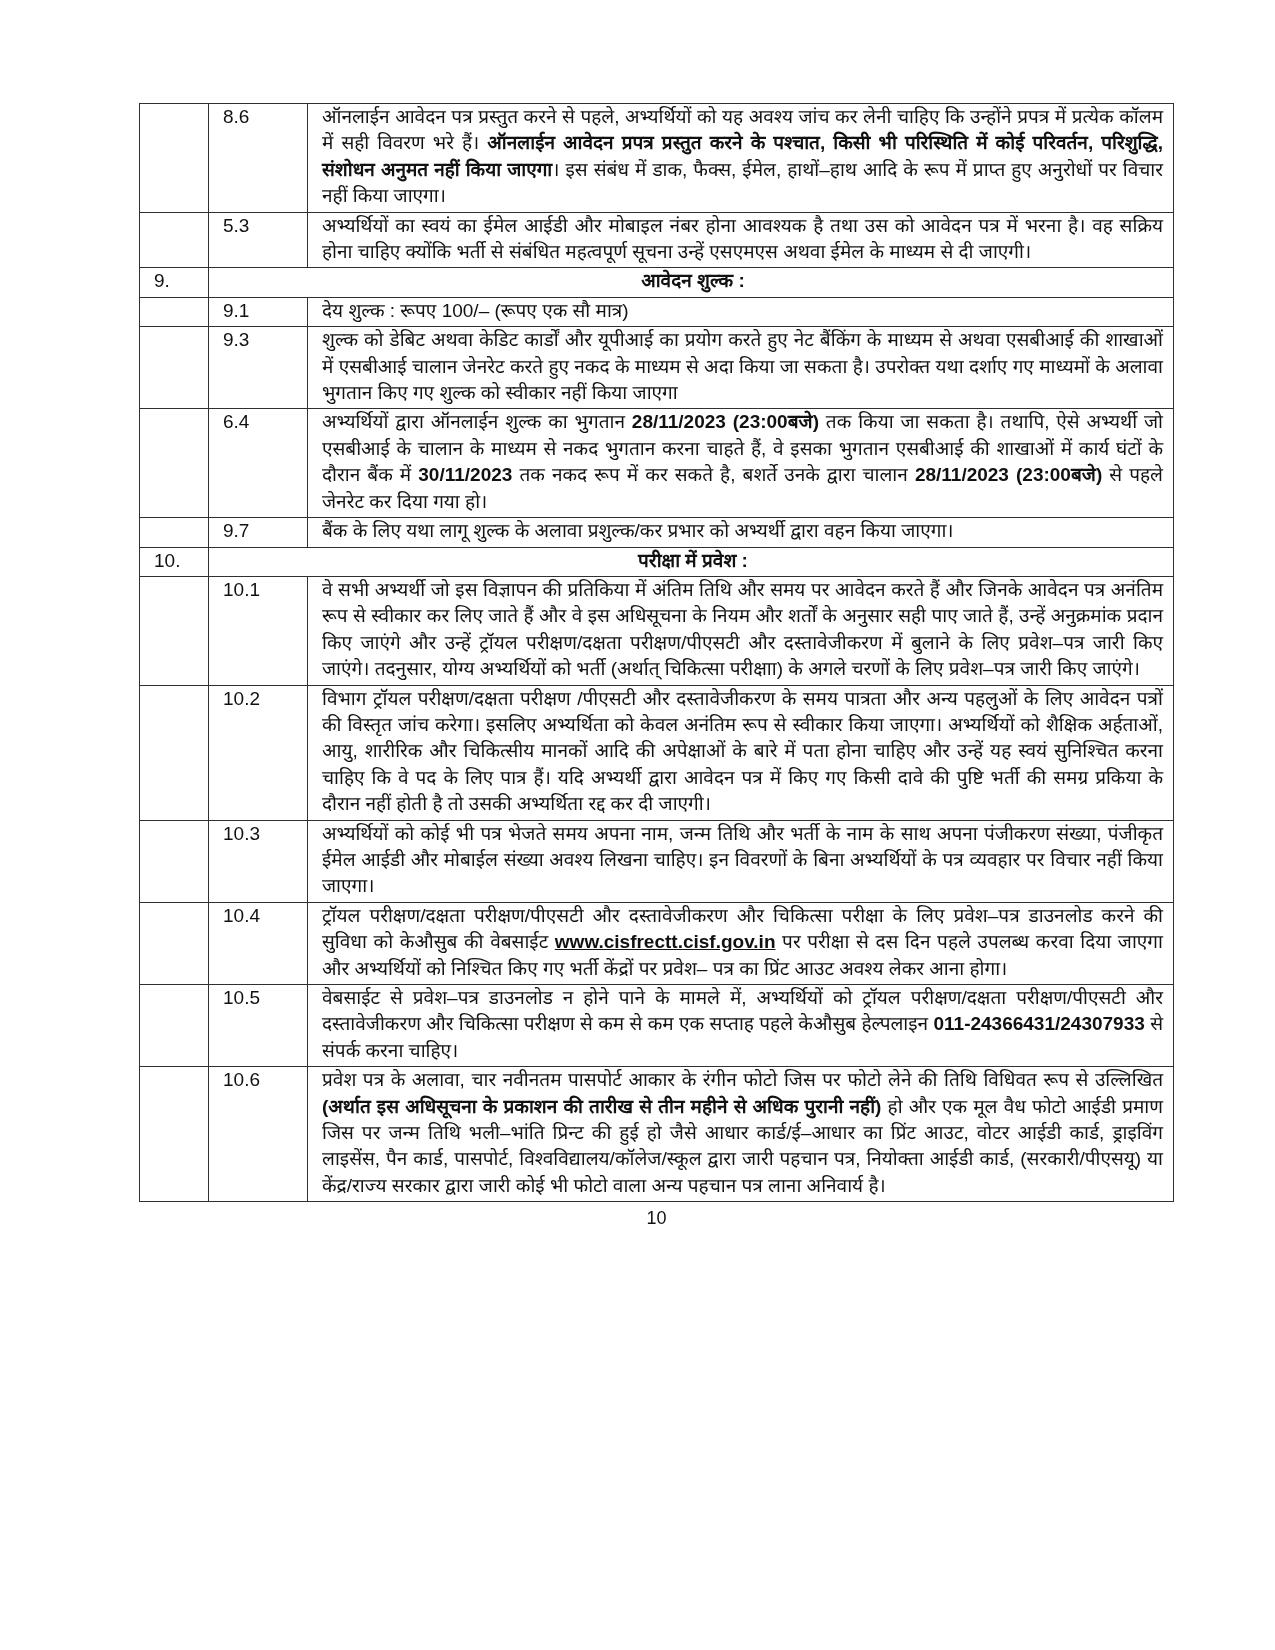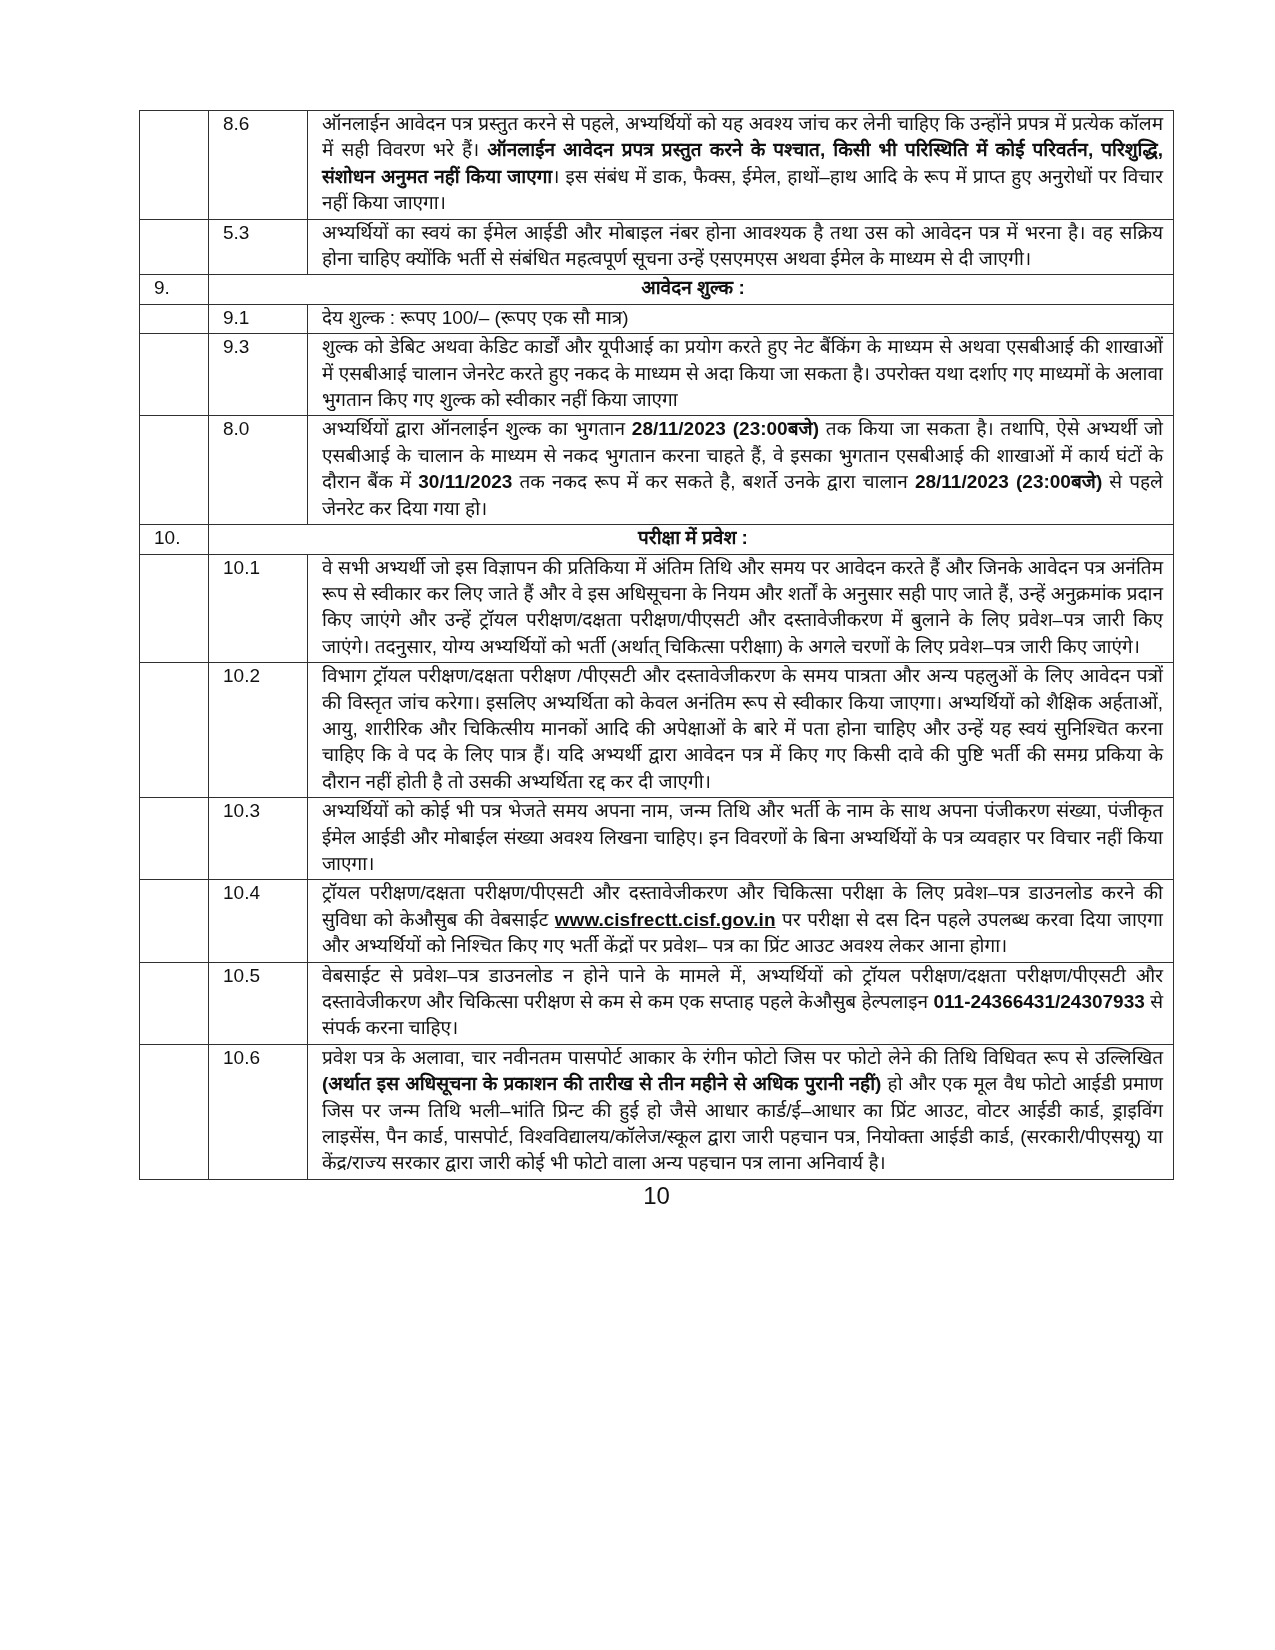--- a/index.html
+++ b/index.html
@@ -15,21 +15,20 @@
     position: relative;
     width: 1275px;
     height: 1650px;
     overflow: hidden;
   }
   .doc-wrap {
     position: absolute;
     left: 139px;
     top: 103px;
     width: 1035px;
-    margin-top: 7px;
   }
   table.notice {
     border-collapse: collapse;
     table-layout: fixed;
     width: 1035px;
   }
   table.notice td {
     border: 1.5px solid #303030;
     vertical-align: top;
     font-size: 19px;
@@ -55,21 +54,21 @@
     font-size: 20px;
     padding: 0 10px 2px 12px;
     text-align: center;
   }
   .b { font-weight: 700; }
   .u { text-decoration: underline; }
   a.u, a.u:visited { color: #111111; }
   .page-number {
     width: 1035px;
     text-align: center;
-    font-size: 24px;
+    font-size: 18px;
     margin-top: 3px;
     line-height: 26px;
   }
 </style>
 </head>
 <body>
 
 <div class="sheet">
   <div class="doc-wrap">
     <table class="notice">
@@ -98,22 +97,27 @@
             <td class="c2">9.1</td>
             <td class="c3"><span>देय शुल्क : रूपए 100/– (रूपए एक सौ मात्र)</span></td>
           </tr>
           <tr>
             <td class="c1"></td>
             <td class="c2">9.3</td>
             <td class="c3"><span>शुल्क को डेबिट अथवा केडिट कार्डों और यूपीआई का प्रयोग करते हुए नेट बैंकिंग के माध्यम से अथवा एसबीआई की शाखाओं में एसबीआई चालान जेनरेट करते हुए नकद के माध्यम से अदा किया जा सकता है। उपरोक्त यथा दर्शाए गए माध्यमों के अलावा भुगतान किए गए शुल्क को स्वीकार नहीं किया जाएगा</span></td>
           </tr>
           <tr>
             <td class="c1"></td>
-            <td class="c2">8.0</td>
+            <td class="c2">6.4</td>
             <td class="c3"><span>अभ्यर्थियों द्वारा ऑनलाईन शुल्क का भुगतान </span><span class="b">28/11/2023 (23:00बजे)</span><span> तक किया जा सकता है। तथापि, ऐसे अभ्यर्थी जो एसबीआई के चालान के माध्यम से नकद भुगतान करना चाहते हैं, वे इसका भुगतान एसबीआई की शाखाओं में कार्य घंटों के दौरान बैंक में </span><span class="b">30/11/2023</span><span> तक नकद रूप में कर सकते है, बशर्ते उनके द्वारा चालान </span><span class="b">28/11/2023 (23:00बजे)</span><span> से पहले जेनरेट कर दिया गया हो।</span></td>
+          </tr>
+          <tr>
+            <td class="c1"></td>
+            <td class="c2">9.7</td>
+            <td class="c3"><span>बैंक के लिए यथा लागू शुल्क के अलावा प्रशुल्क/कर प्रभार को अभ्यर्थी द्वारा वहन किया जाएगा।</span></td>
           </tr>
           <tr>
             <td class="c1">10.</td>
             <td colspan="2" class="sec">परीक्षा में प्रवेश :</td>
           </tr>
           <tr>
             <td class="c1"></td>
             <td class="c2">10.1</td>
             <td class="c3"><span>वे सभी अभ्यर्थी जो इस विज्ञापन की प्रतिकिया में अंतिम तिथि और समय पर आवेदन करते हैं और जिनके आवेदन पत्र अनंतिम रूप से स्वीकार कर लिए जाते हैं और वे इस अधिसूचना के नियम और शर्तों के अनुसार सही पाए जाते हैं, उन्हें अनुक्रमांक प्रदान किए जाएंगे और उन्हें ट्रॉयल परीक्षण/दक्षता परीक्षण/पीएसटी और दस्तावेजीकरण में बुलाने के लिए प्रवेश–पत्र जारी किए जाएंगे। तदनुसार, योग्य अभ्यर्थियों को भर्ती (अर्थात् चिकित्सा परीक्षाा) के अगले चरणों के लिए प्रवेश–पत्र जारी किए जाएंगे।</span></td>
           </tr>

